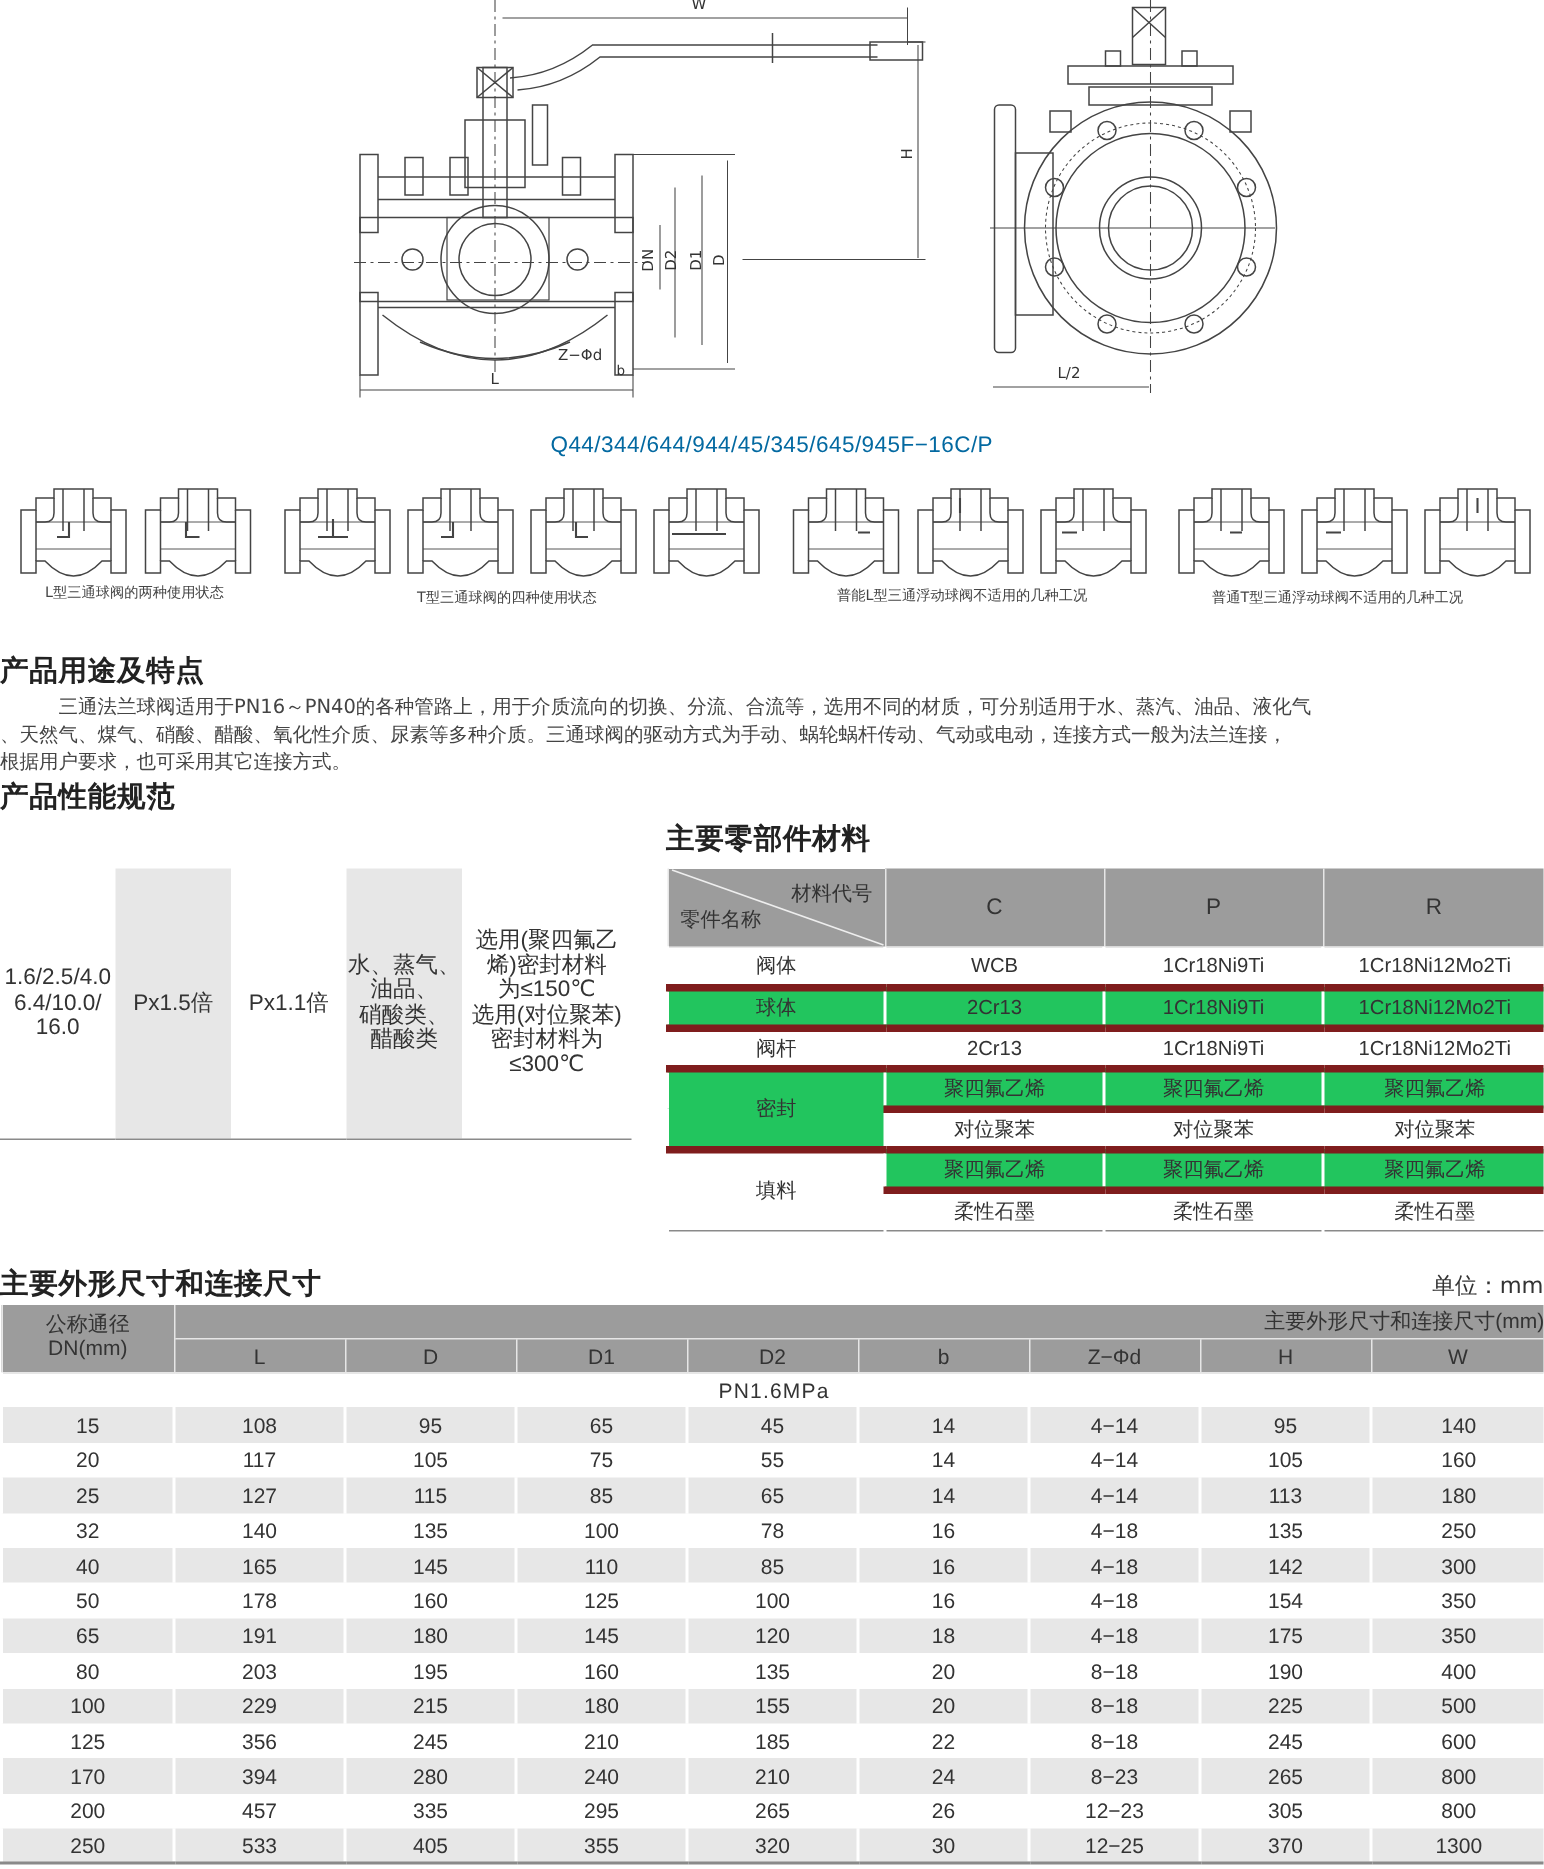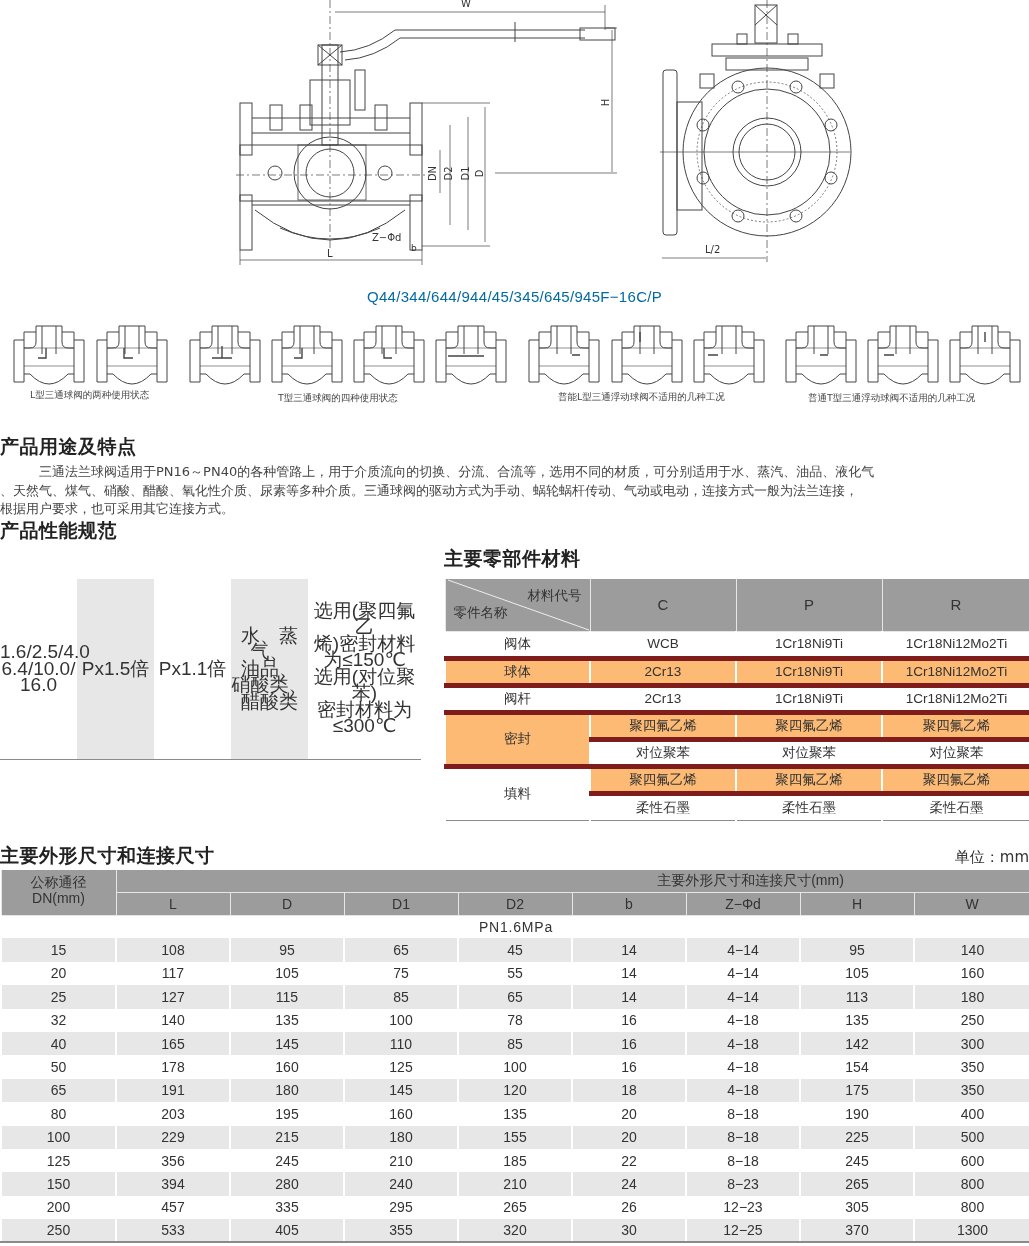--- a/index.html
+++ b/index.html
@@ -18,39 +18,39 @@
   .h2 { position: absolute; font-size: 19px; font-weight: bold; color: #222; white-space: nowrap; letter-spacing: 0.5px; }
   .para { position: absolute; left: 0; top: 463px; width: 1029px; font-size: 13px; line-height: 18.5px; color: #444; white-space: nowrap; }
 
   table { border-collapse: collapse; table-layout: fixed; }
   th, td { text-align: center; vertical-align: middle; font-weight: normal; color: #333; font-family: "Liberation Sans", "DejaVu Sans", sans-serif; }
   th { background: #9c9c9c; color: #333; border: 1px solid #e6e6e6; }
 
   
   #perf { position: absolute; left: 0; top: 579px; width: 421px; }
   #perf th { height: 60px; font-size: 14px; line-height: 15px; border-top: none; }
-  #perf td { height: 180px; font-size: 19px; line-height: 16.5px; border-bottom: 1px solid #8a8a8a; }
+  #perf td { height: 180px; font-size: 15px; line-height: 16.5px; border-bottom: 1px solid #8a8a8a; }
   #perf td.shade { background: #e7e7e7; }
 
   
   #mats { position: absolute; left: 444px; top: 579px; width: 585px; }
   #mats th { height: 52px; font-size: 15px; border-top: none; }
   #mats td { height: 27px; font-size: 13.5px; border-bottom: 5px solid #7f1d1d; border-left: 2px solid #fff; }
-  #mats tr.shade td.sh, #mats td.shade { background: #fdba74; }
+  #mats tr.shade td.sh, #mats td.shade { background: #22c55e; }
   #mats tr.last td { border-bottom: 1px solid #8a8a8a; }
   .diag { position: relative; padding: 0; text-align: center; }
   .diag svg { position: absolute; left: 0; top: 0; }
   .diag .tr { position: absolute; right: 8px; top: 8px; font-size: 13.5px; }
   .diag .bl { position: absolute; left: 8px; bottom: 9px; font-size: 13.5px; }
 
   
   .unit { position: absolute; right: 0; top: 848px; font-size: 15px; color: #333; }
   #dims { position: absolute; left: 0; top: 870px; width: 1029px; }
   #dims th { font-size: 14px; }
-  #dims th.top { height: 22px; text-align: center; padding-left: 355px; border-top: none; }
+  #dims th.top { height: 22px; text-align: right; padding-left: 355px; border-top: none; }
   #dims th.sub { height: 23px; }
   #dims th.dn { height: 45px; line-height: 16px; vertical-align: top; padding-top: 4px; border-top: none; }
   #dims td { height: 23.4px; font-size: 14px; border-left: 2px solid #fff; padding: 0; }
   #dims tr.even td { background: #e7e7e7; }
   #dims tr.group td { background: #fff; font-size: 14px; letter-spacing: 0.8px; }
   #dims tr.lastrow td { border-bottom: 2px solid #8a8a8a; }
 </style>
 </head>
 <body>
 
@@ -430,21 +430,21 @@
         <td>356</td>
         <td>245</td>
         <td>210</td>
         <td>185</td>
         <td>22</td>
         <td>8−18</td>
         <td>245</td>
         <td>600</td>
       </tr>
       <tr class="even">
-        <td>150</td>
+        <td>170</td>
         <td>394</td>
         <td>280</td>
         <td>240</td>
         <td>210</td>
         <td>24</td>
         <td>8−23</td>
         <td>265</td>
         <td>800</td>
       </tr>
       <tr>

